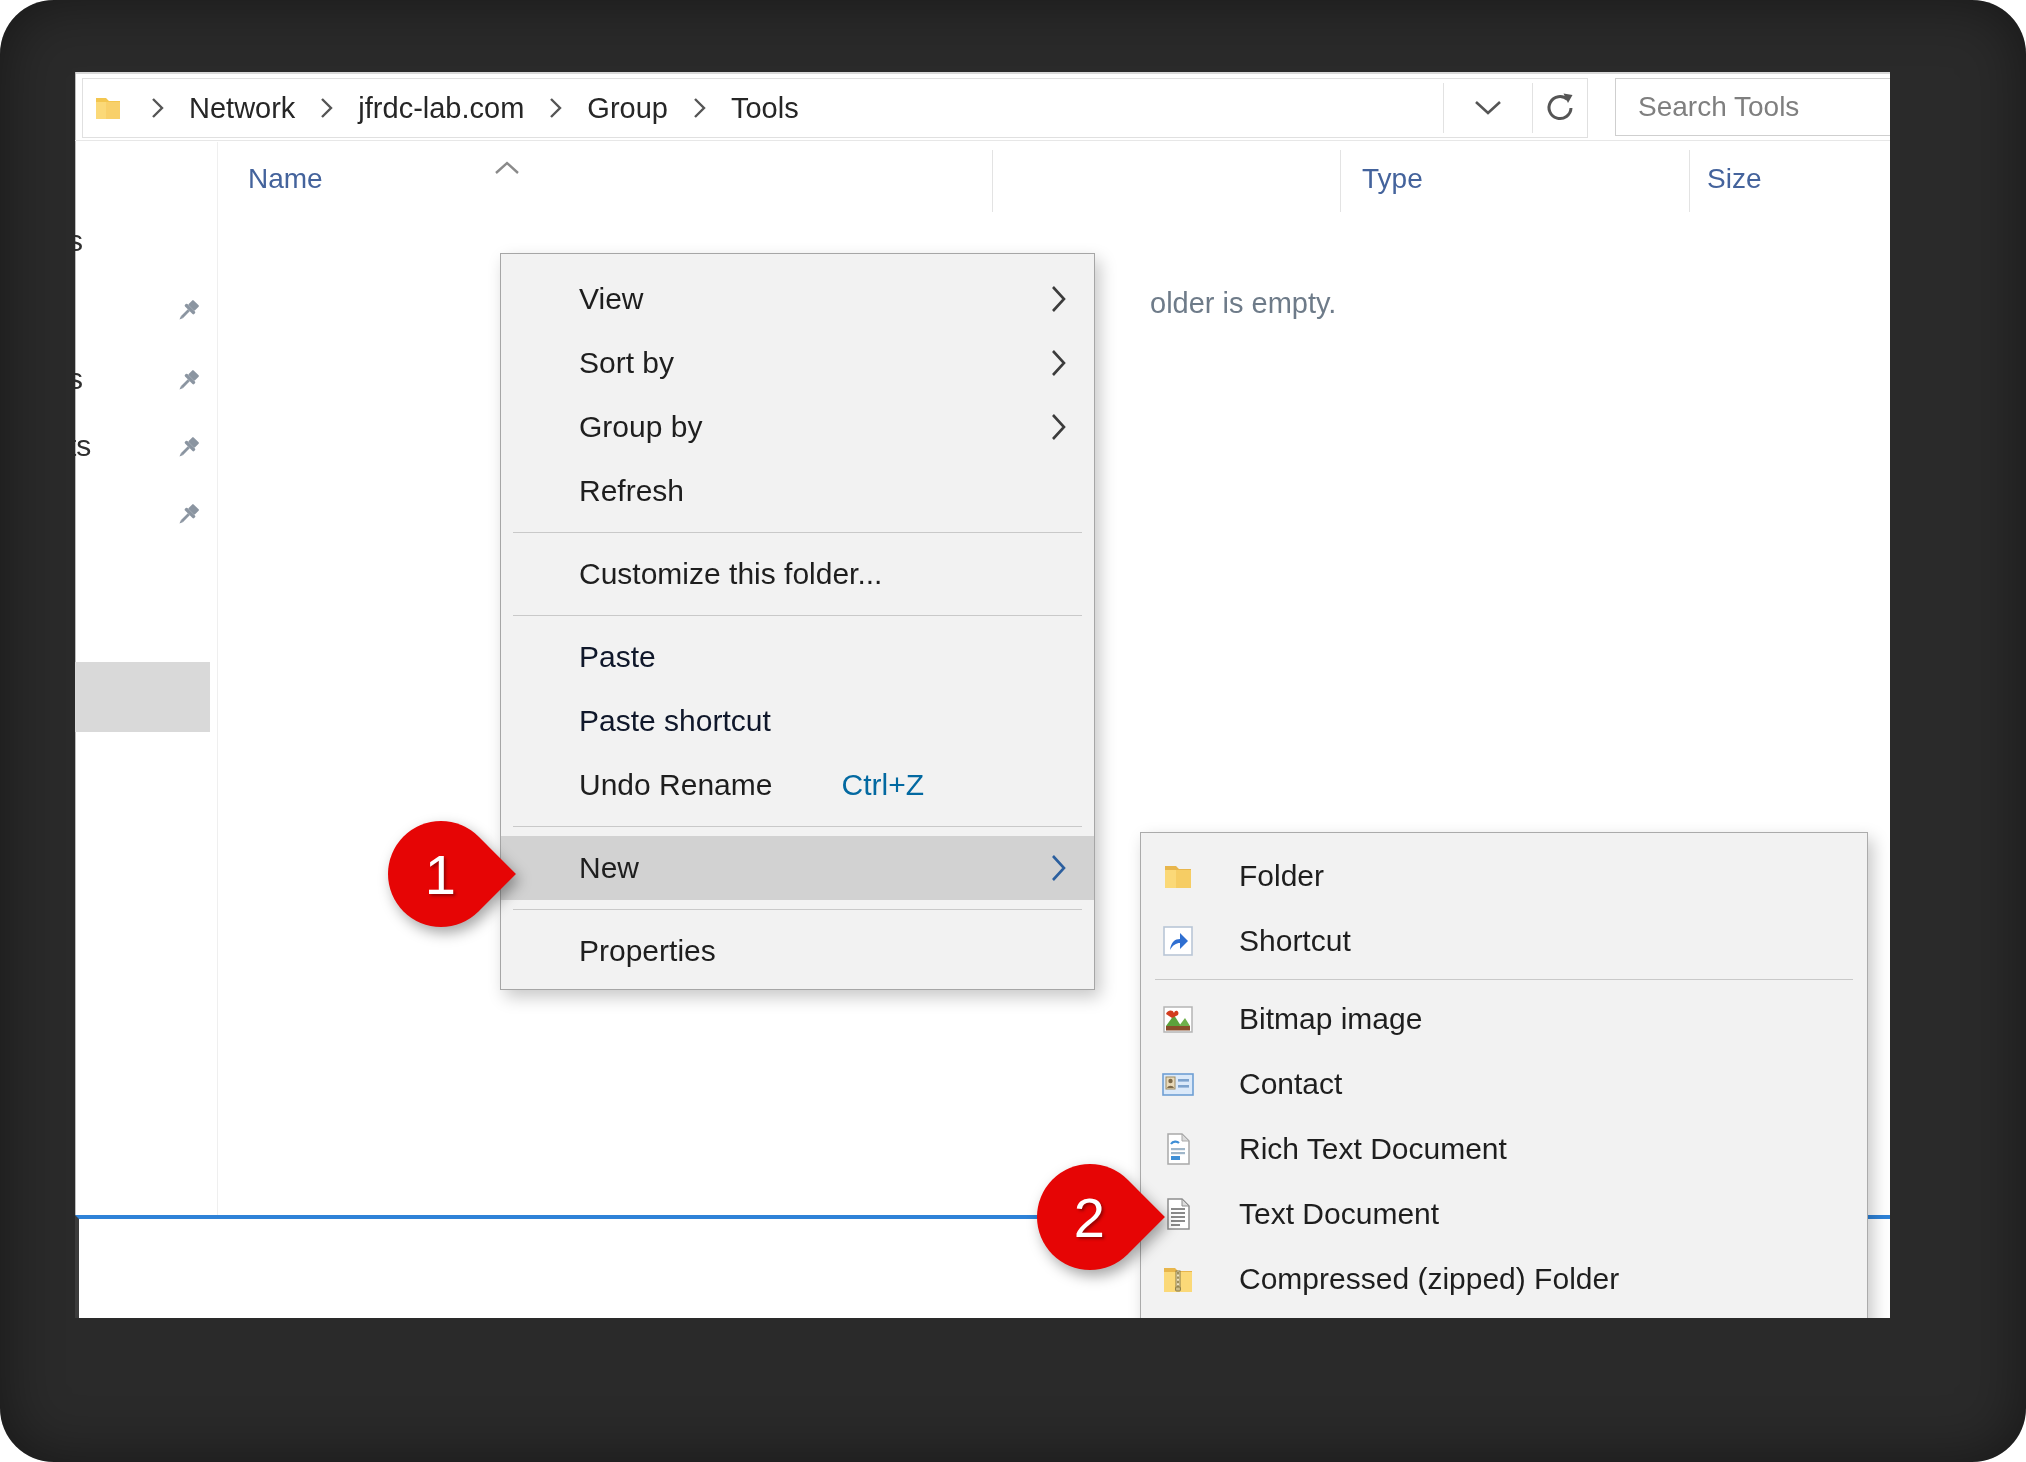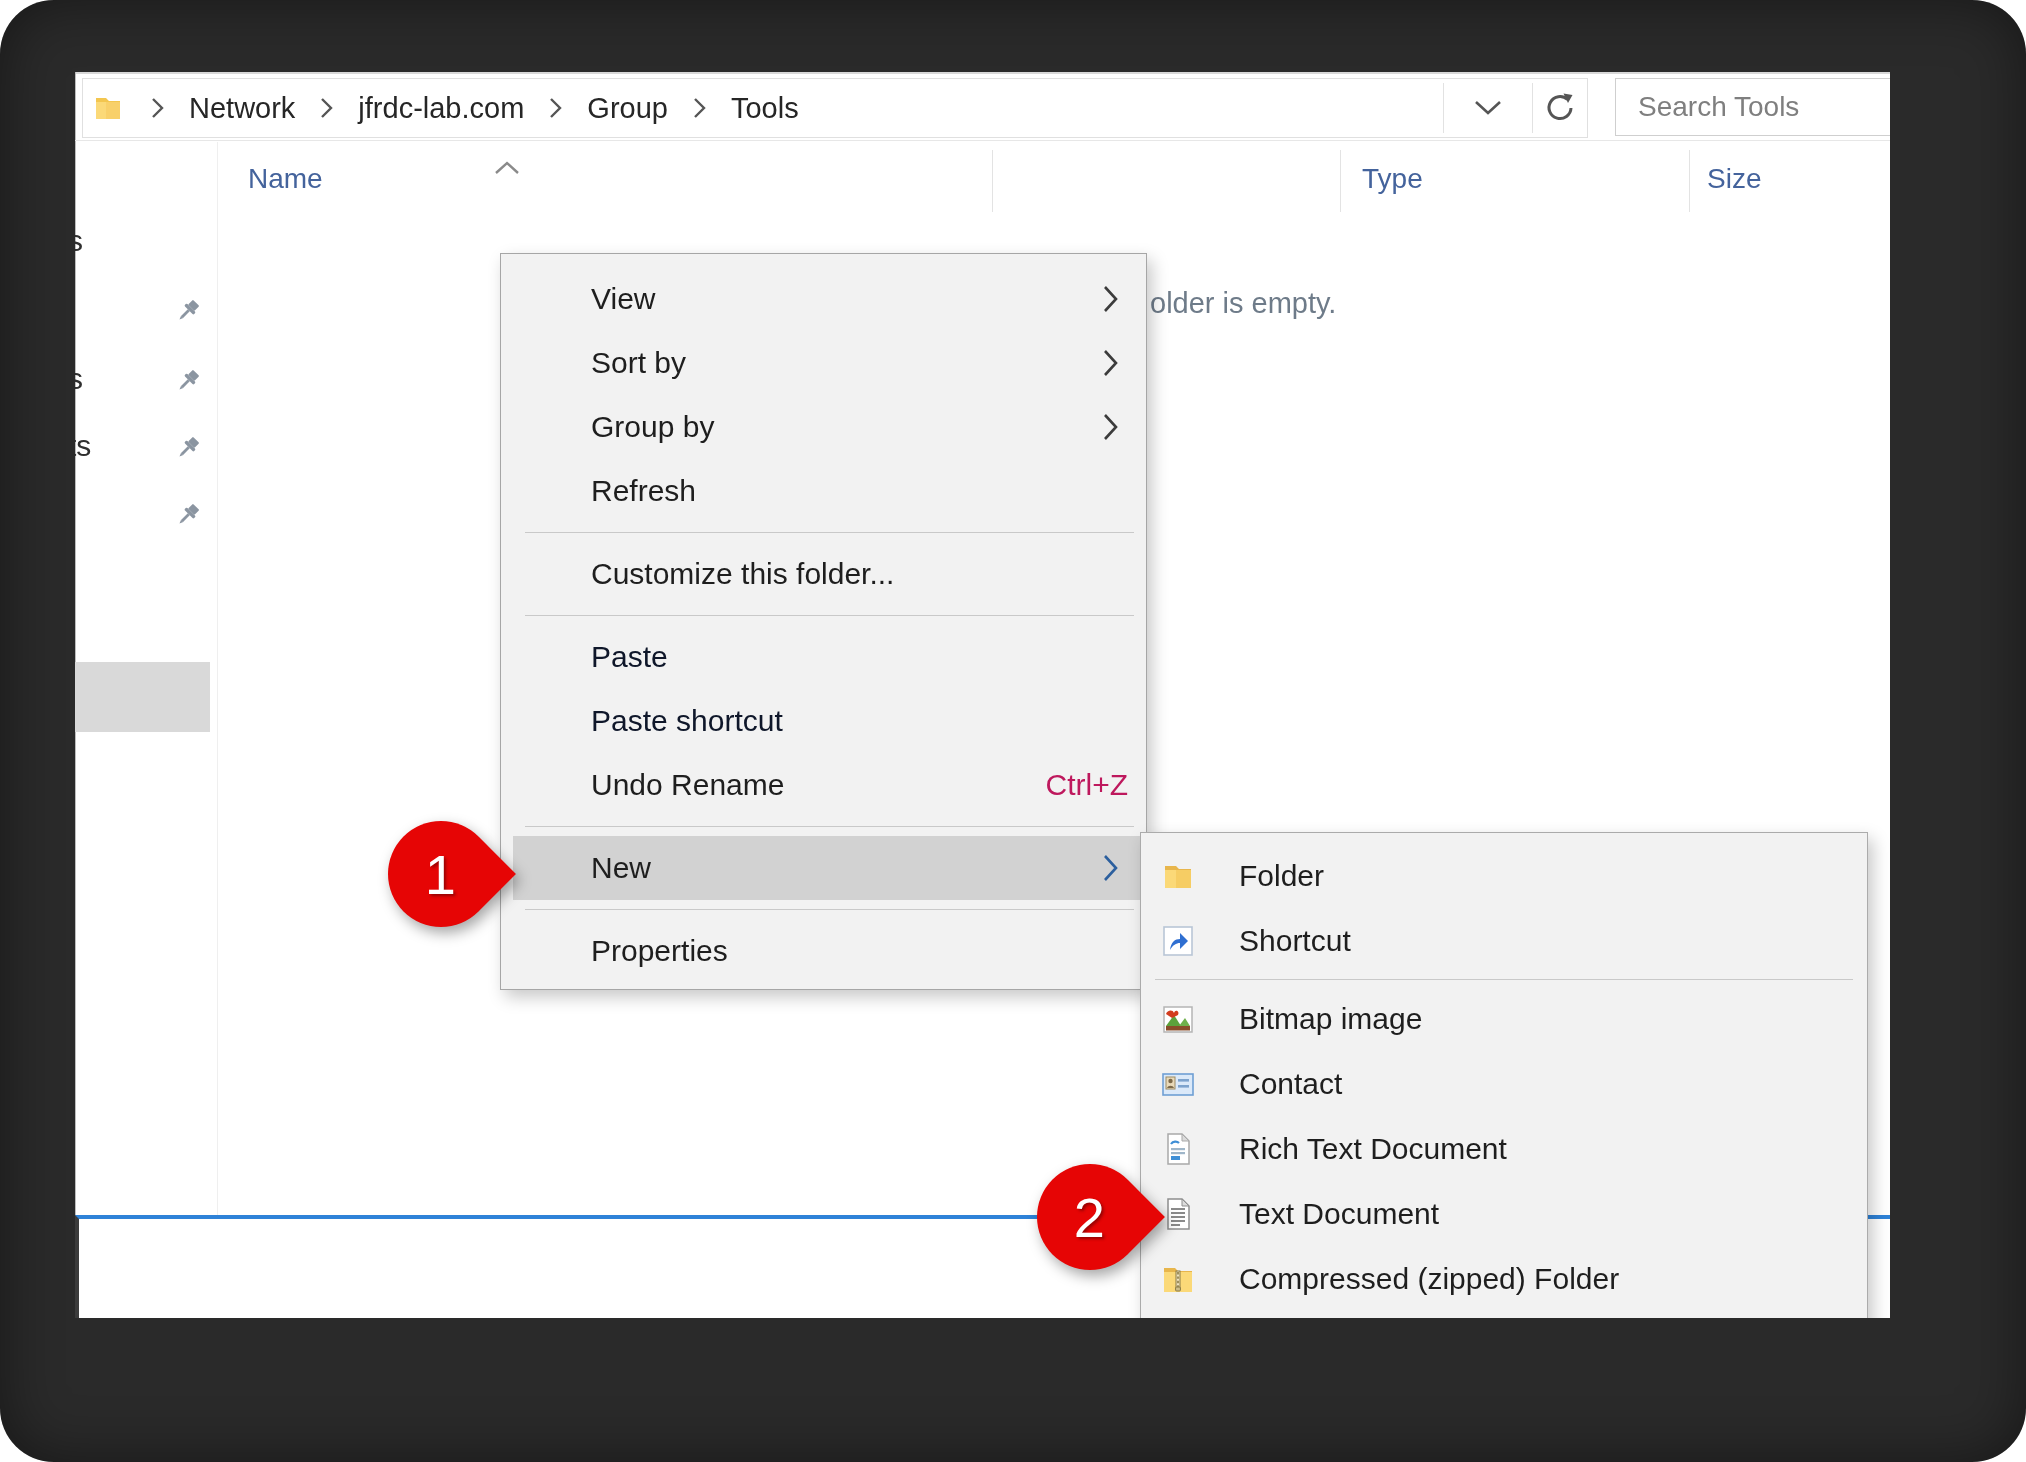--- a/index.html
+++ b/index.html
@@ -38,29 +38,29 @@
   .sb-pin{position:absolute;left:98px;width:30px;height:30px;}
   .sb-sel{position:absolute;left:-3px;top:590px;width:138px;height:70px;background:#d9d9d9;}
 
   .emptytext{position:absolute;left:1075px;top:215px;font-size:29px;color:#6e7b89;}
 
   
   .bottombox{position:absolute;left:0;top:1143px;width:1815px;height:103px;background:#fff;
              border-top:4px solid #2e82d8;border-left:4px solid #3c3c3c;z-index:2;}
 
   
-  .cmenu{position:absolute;left:425px;top:181px;width:647px;height:737px;background:#f2f2f2;
+  .cmenu{position:absolute;left:425px;top:181px;width:595px;height:737px;background:#f2f2f2;
          border:1px solid #a6a6a6;box-sizing:border-box;z-index:5;
-         box-shadow:5px 7px 16px rgba(0,0,0,.22);padding:13px 0 6px 12px;}
+         box-shadow:5px 7px 16px rgba(0,0,0,.22);padding:13px 0 6px 0;}
   .mi{height:64px;display:flex;align-items:center;padding:0 18px 0 78px;position:relative;}
   .mi-label{font-size:30px;color:#1e1e1e;flex:0 0 auto;}
   .mi.disabled .mi-label{color:#0f172a;}
   .mi.highlight{background:#d2d2d2;}
   .mi .spacer{flex:1;}
-  .mi .shortcut{font-size:30px;color:#be185d;}
+  .mi .shortcut{font-size:30px;color:#0369a1;margin-right:152px;}
   .mi .arr{margin-right:8px;}
   .msep{height:1px;background:#c9c9c9;margin:9px 12px;}
 
   
   .smenu{position:absolute;left:1065px;top:760px;width:728px;height:520px;background:#f2f2f2;
          border:1px solid #ababab;box-sizing:border-box;z-index:5;
          box-shadow:5px 7px 16px rgba(0,0,0,.22);padding:10px 0 0 0;}
   .smi{height:65px;display:flex;align-items:center;padding:0 0 0 20px;}
   .smi .ic{width:34px;height:34px;margin-right:44px;flex:0 0 auto;}
   .smi-label{font-size:30px;color:#1e1e1e;white-space:nowrap;}

